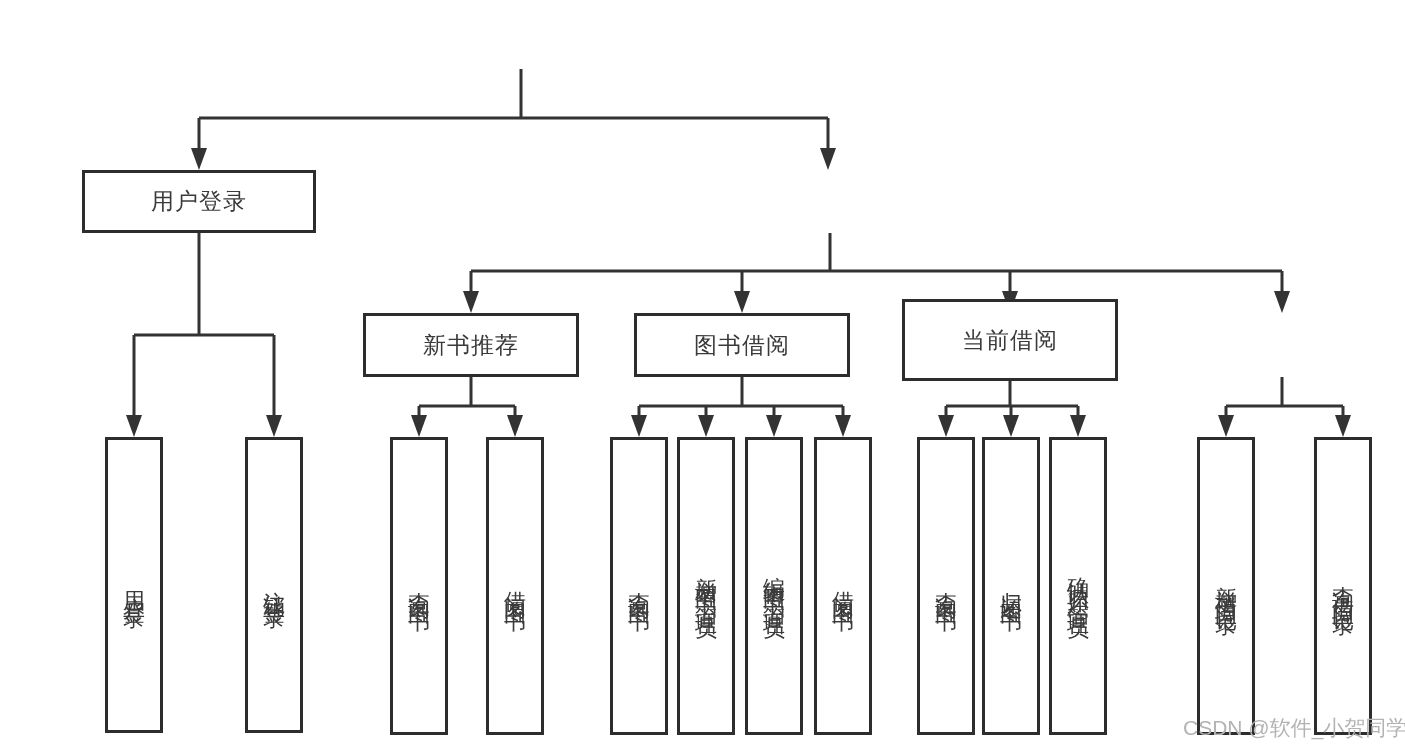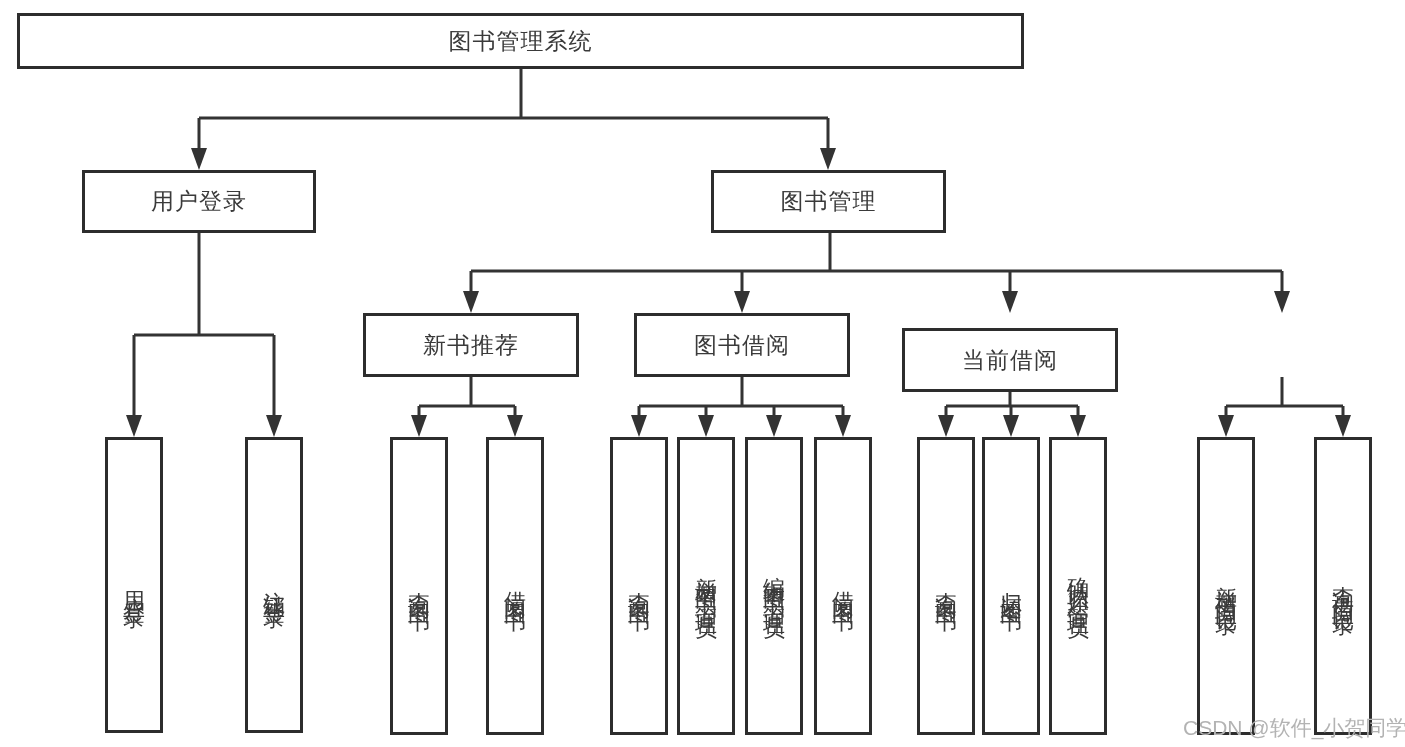--- a/index.html
+++ b/index.html
@@ -105,38 +105,32 @@
     <path d="M1010,377 V406 M946,406 H1078 M946,406 V419 M1011,406 V419 M1078,406 V419"></path>
     <polygon points="938,415 954,415 946,437"></polygon>
     <polygon points="1003,415 1019,415 1011,437"></polygon>
     <polygon points="1070,415 1086,415 1078,437"></polygon>
 
     <path d="M1282,377 V406 M1226,406 H1343 M1226,406 V419 M1343,406 V419"></path>
     <polygon points="1218,415 1234,415 1226,437"></polygon>
     <polygon points="1335,415 1351,415 1343,437"></polygon>
   </svg>
 
-  <div class="node" style="left:17px;top:13px;width:1007px;height:56px">
-    <span class="lbl">图书管理系统</span>
-  </div>
 
   <div class="node" style="left:82px;top:170px;width:234px;height:63px">
     <span class="lbl">用户登录</span>
-  </div>
-  <div class="node" style="left:711px;top:170px;width:235px;height:63px">
-    <span class="lbl">图书管理</span>
   </div>
 
   <div class="node" style="left:634px;top:313px;width:216px;height:64px">
     <span class="lbl">图书借阅</span>
   </div>
   <div class="node" style="left:363px;top:313px;width:216px;height:64px">
     <span class="lbl">新书推荐</span>
   </div>
-  <div class="node" style="left:902px;top:328px;width:216px;height:64px">
+  <div class="node" style="left:902px;top:299px;width:216px;height:82px">
     <span class="lbl">当前借阅</span>
   </div>
 
   <div class="vnode" style="left:105px;top:437px;width:58px;height:296px">
     <span class="vlbl">用户登录</span>
   </div>
   <div class="vnode" style="left:245px;top:437px;width:58px;height:296px">
     <span class="vlbl">注销登录</span>
   </div>
 

